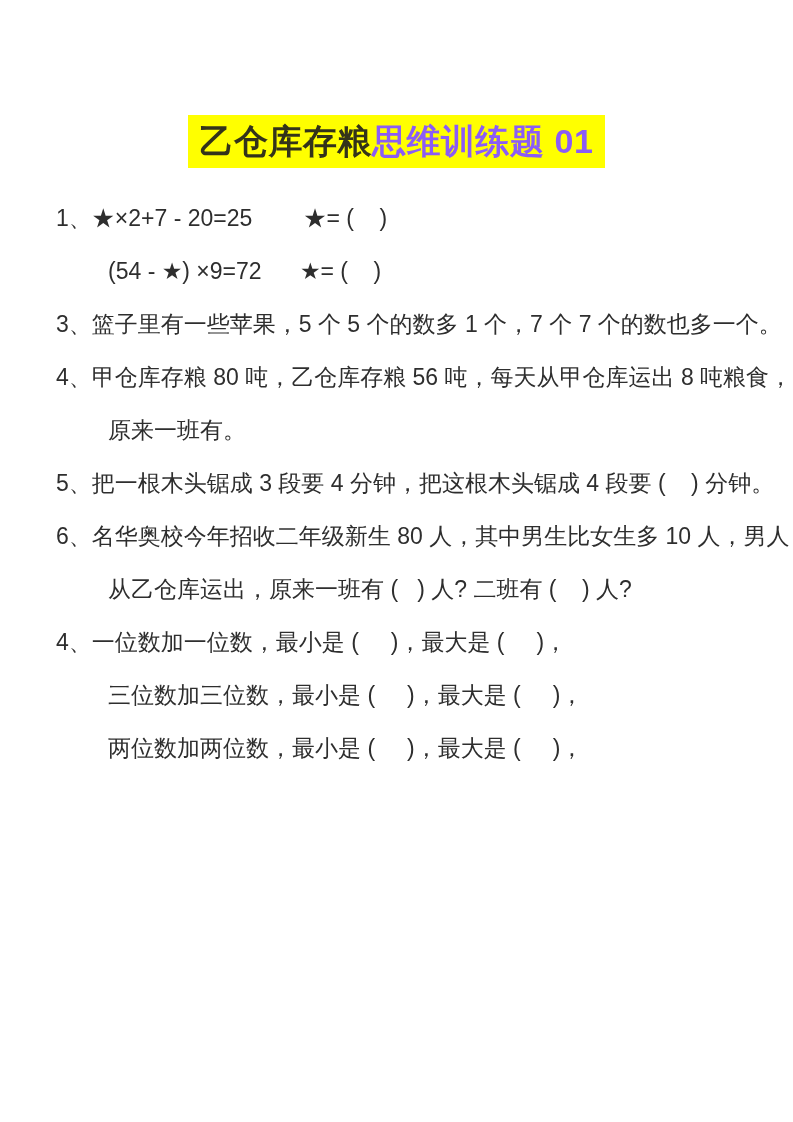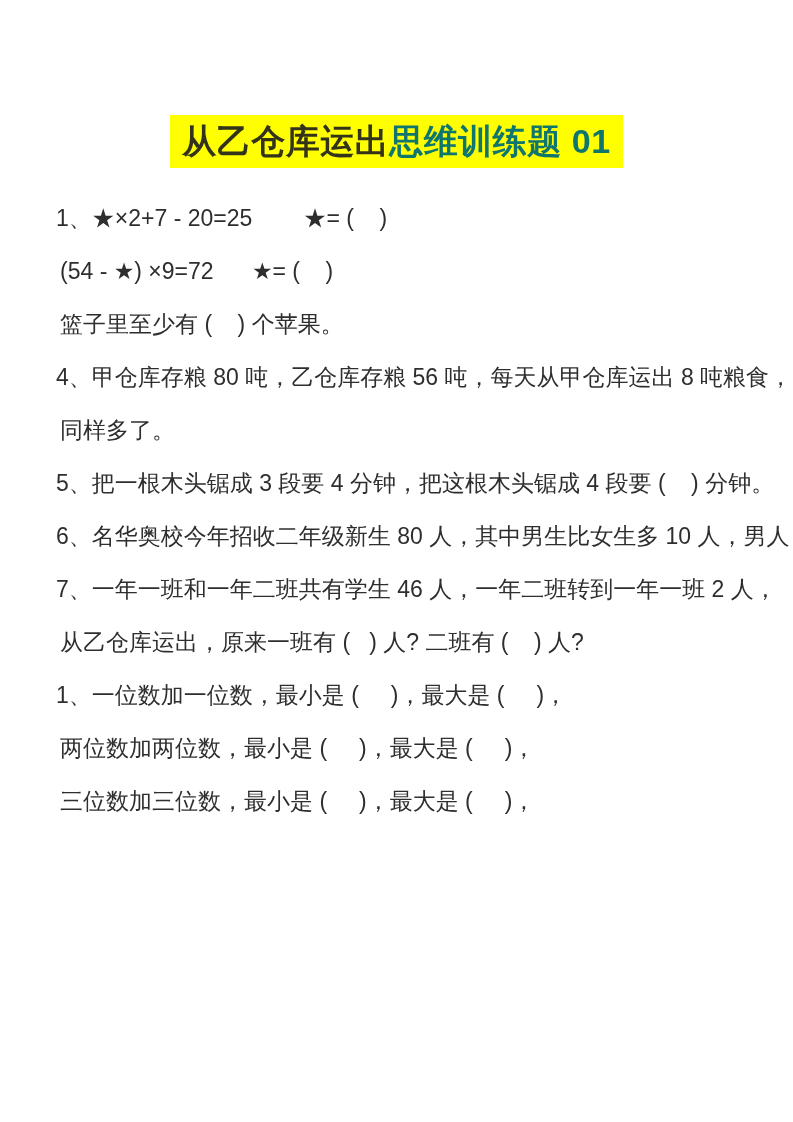--- a/index.html
+++ b/index.html
@@ -27,56 +27,55 @@
     background: #ffff00;
     font-size: 34px;
     font-weight: bold;
     line-height: 53px;
     height: 53px;
     padding: 0 12px;
     white-space: pre;
     letter-spacing: 0.5px;
   }
   .title .grade-part { color: #33331a; }
-  .title .topic-part { color: #0f766e; }
+  .title .topic-part { color: #8b5cf6; }
   .body {
     position: absolute;
     top: 192px;
     left: 0;
     width: 100%;
   }
   .ln {
     height: 53px;
     line-height: 53px;
     font-size: 23px;
     color: #2e2e2e;
     white-space: pre;
-    padding-left: 60px;
+    padding-left: 108px;
   }
   .ln.first {
     padding-left: 56px;
   }
 </style>
 </head>
 <body>
 
 <div class="page">
 
   <div class="title-row">
-    <h1 class="title"><span class="grade-part">从乙仓库运出</span><span class="topic-part">思维训练题 01</span></h1>
+    <h1 class="title"><span class="grade-part">乙仓库存粮</span><span class="topic-part">思维训练题 01</span></h1>
   </div>
 
   <div class="body">
     <div class="ln first">1、★×2+7 - 20=25        ★= (    )</div>
     <div class="ln">(54 - ★) ×9=72      ★= (    )</div>
-    <div class="ln">篮子里至少有 (    ) 个苹果。</div>
+    <div class="ln first">3、篮子里有一些苹果，5 个 5 个的数多 1 个，7 个 7 个的数也多一个。</div>
     <div class="ln first">4、甲仓库存粮 80 吨，乙仓库存粮 56 吨，每天从甲仓库运出 8 吨粮食，</div>
-    <div class="ln">同样多了。</div>
+    <div class="ln">原来一班有。</div>
     <div class="ln first">5、把一根木头锯成 3 段要 4 分钟，把这根木头锯成 4 段要 (    ) 分钟。</div>
     <div class="ln first">6、名华奥校今年招收二年级新生 80 人，其中男生比女生多 10 人，男人</div>
-    <div class="ln first">7、一年一班和一年二班共有学生 46 人，一年二班转到一年一班 2 人，</div>
     <div class="ln">从乙仓库运出，原来一班有 (   ) 人? 二班有 (    ) 人?</div>
-    <div class="ln first">1、一位数加一位数，最小是 (     )，最大是 (     )，</div>
+    <div class="ln first">4、一位数加一位数，最小是 (     )，最大是 (     )，</div>
+    <div class="ln">三位数加三位数，最小是 (     )，最大是 (     )，</div>
     <div class="ln">两位数加两位数，最小是 (     )，最大是 (     )，</div>
-    <div class="ln">三位数加三位数，最小是 (     )，最大是 (     )，</div>
   </div>
 
 </div>
 
 </body></html>

